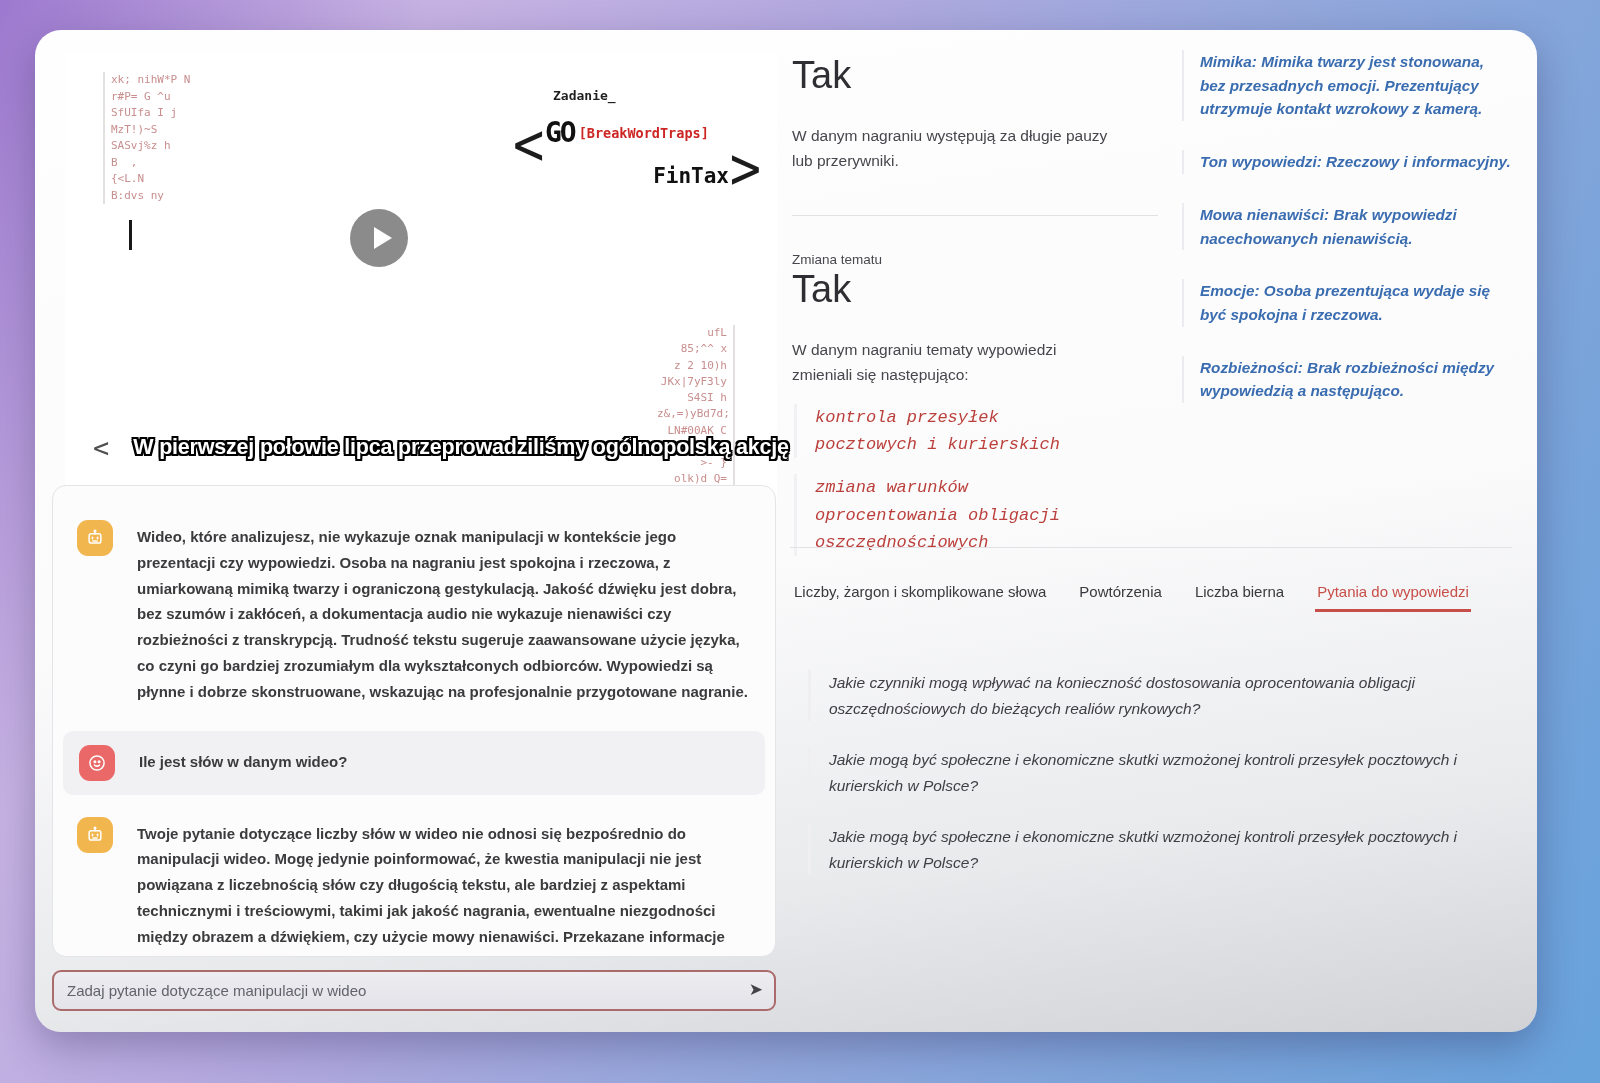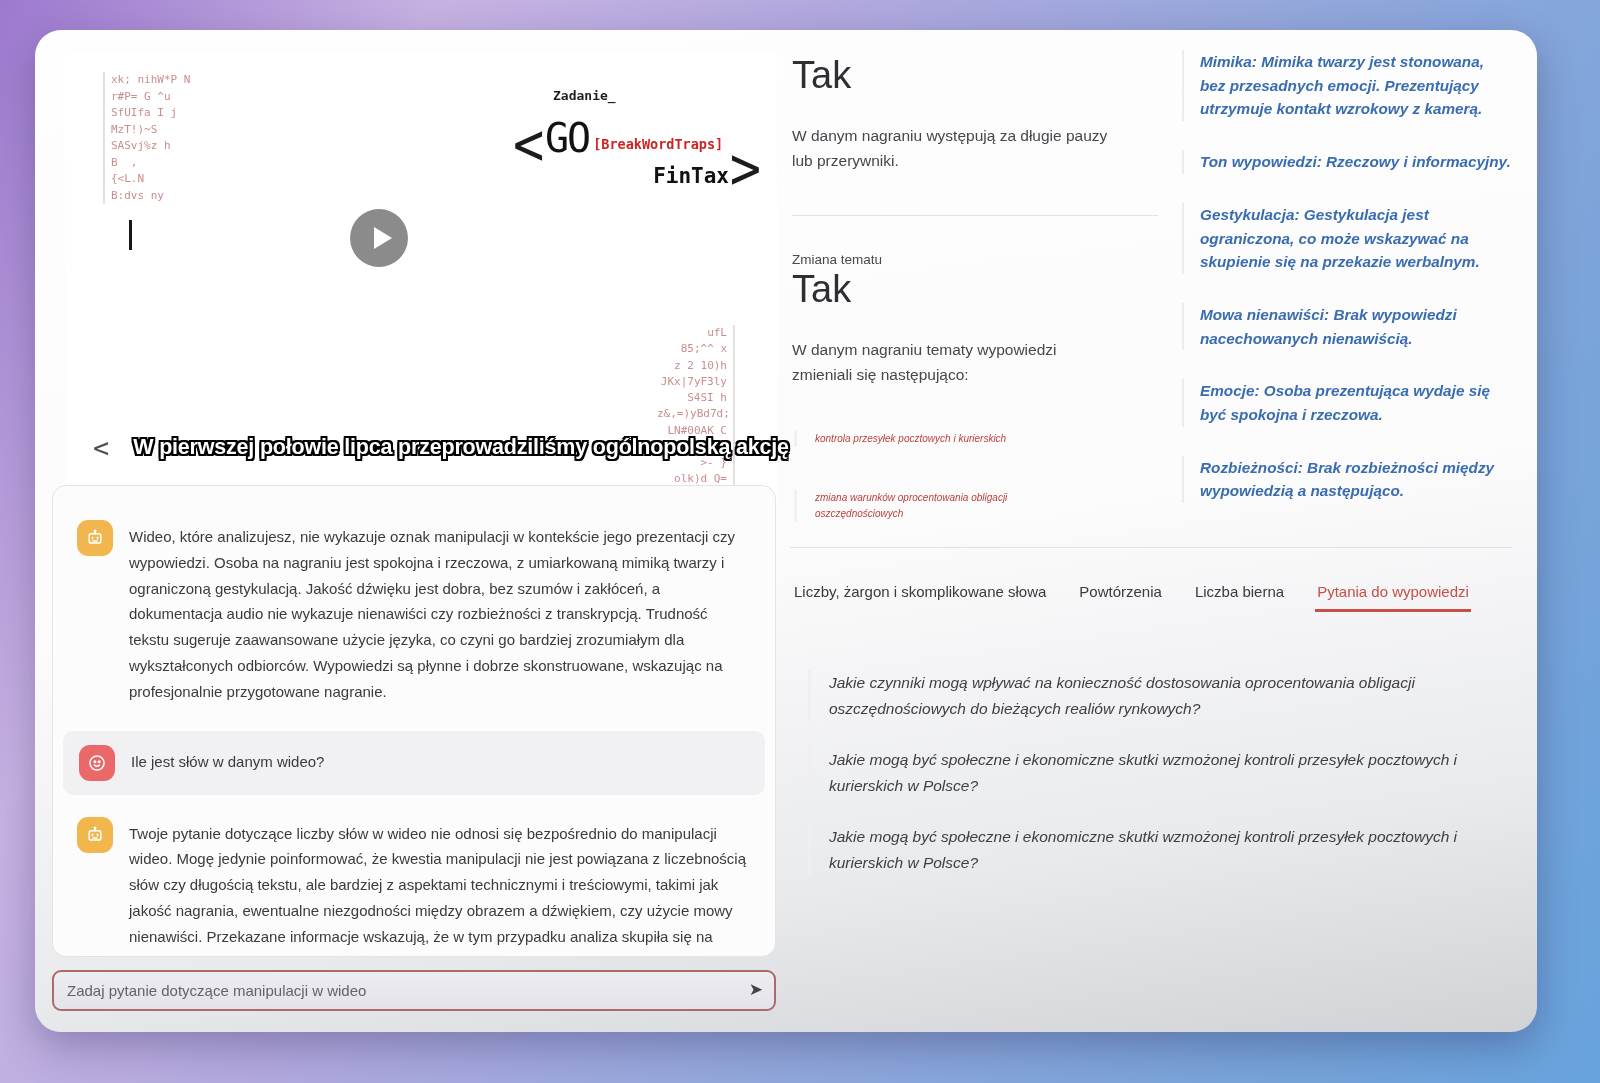--- a/index.html
+++ b/index.html
@@ -23,21 +23,21 @@
     font-family:"DejaVu Sans Mono", monospace; font-size:11px; line-height:1.5;
     color:#c98e8e; white-space:pre; border-left:2px solid #e4e0e0; padding-left:6px;
   }
   .cursor-bar { position:absolute; left:64px; top:168px; width:2.5px; height:30px; background:#181818; }
   .zadanie { position:absolute; left:488px; top:36px; font-family:"DejaVu Sans Mono", monospace; font-size:13px; font-weight:700; color:#1f1f1f; }
   .logo { position:absolute; left:448px; top:56px; width:248px; height:90px; font-family:"DejaVu Sans Mono", monospace; }
   .logo .chev { position:absolute; font-size:52px; font-weight:300; color:#1c1c1c; transform:scaleY(1.15); line-height:1; }
   .logo .chev-l { left:0; top:10px; }
   .logo .chev-r { right:0; top:34px; }
   .logo .row1 { position:absolute; left:32px; top:12px; display:flex; align-items:flex-end; }
-  .logo .go { font-size:40px; font-weight:400; letter-spacing:-2px; color:#111; line-height:.9; }
+  .logo .go { font-size:28px; font-weight:700; letter-spacing:-2px; color:#111; line-height:.9; }
   .logo .bwt { font-size:13.5px; font-weight:700; color:#cc2524; margin-left:4px; margin-bottom:4px; }
   .logo .row2 { position:absolute; right:32px; top:56px; font-size:21px; font-weight:700; color:#111; }
   .play-btn {
     position:absolute; left:285px; top:157px; width:58px; height:58px; border-radius:50%;
     background:#8b8b8b; display:flex; align-items:center; justify-content:center; cursor:pointer;
   }
   .play-tri { width:0; height:0; border-left:18px solid #fff; border-top:11px solid transparent; border-bottom:11px solid transparent; margin-left:7px; }
   .code-br {
     position:absolute; left:592px; top:273px; width:78px; text-align:right;
     font-family:"DejaVu Sans Mono", monospace; font-size:11px; line-height:1.48;
@@ -49,21 +49,21 @@
     margin-left:24px; font-size:21.5px; font-weight:700; letter-spacing:-.2px; color:#fff;
     text-shadow:-2px -2px 0 #000, 2px -2px 0 #000, -2px 2px 0 #000, 2px 2px 0 #000,
                  0 -2px 0 #000, 0 2px 0 #000, -2px 0 0 #000, 2px 0 0 #000;
     white-space:nowrap;
   }
   
   .chat-panel {
     position:absolute; left:17px; top:455px; width:724px; height:472px;
     border:1.5px solid #e4e4e8; border-radius:14px; background:#fcfcfd; overflow:hidden;
   }
-  .msg { display:flex; gap:16px; align-items:flex-start; padding:16px 24px; }
+  .msg { display:flex; gap:24px; align-items:flex-start; padding:16px 24px;font-weight:bold; }
   .msg:first-child { padding-top:34px; }
   .msg-user { background:#f1f1f4; margin:10px 10px 6px; border-radius:10px; padding:14px 16px; }
   .avatar { flex:0 0 36px; width:36px; height:36px; border-radius:11px; display:flex; align-items:center; justify-content:center; }
   .avatar-bot { background:#f2b64f; }
   .avatar-user { background:#ea6868; }
   .msg-text { font-size:15px; line-height:1.72; color:#3b3b3d; padding-top:4px; }
   .input-row { position:absolute; left:17px; top:940px; width:724px; height:41px; }
   .chat-input {
     width:100%; height:100%; border:2px solid #ab6a6b; border-radius:9px;
     background:linear-gradient(180deg,#ececf1,#e3e3e9); padding:0 44px 0 13px;
@@ -74,23 +74,23 @@
   
   .right-panel { position:absolute; left:755px; top:12px; width:726px; height:985px; }
   .mid-col { position:absolute; left:2px; top:0; width:368px; }
   .tak { font-size:38px; font-weight:500; color:#2e2e33; line-height:1.05; }
   .tak-1 { margin-top:14px; }
   .mid-p { margin-top:28px; font-size:15.5px; line-height:1.6; color:#46464c; width:322px; }
   .mid-hr { margin-top:42px; width:366px; border:none; border-top:1px solid #e2e2e6; }
   .mid-label { margin-top:36px; font-size:13.5px; color:#48484e; }
   .tak-2 { margin-top:3px; }
   .topic {
-    margin-top:43px; margin-left:2px; width:300px;
-    font-style:italic; color:#bb403c; font-size:10px; line-height:1.6;
-    border-left:3px solid #f1f1f3; padding-left:18px;
+    margin-top:16px; margin-left:2px; width:300px;
+    font-style:italic; color:#bb403c; font-size:17px; line-height:1.6;
+    border-left:3px solid #f1f1f3; padding-left:18px;font-family:Liberation Mono, monospace;
   }
   .obs-col { position:absolute; left:392px; top:8px; width:334px; }
   .obs {
     font-style:italic; font-weight:600; color:#3a6cb0; font-size:15.3px; line-height:1.55;
     border-left:2.5px solid #ececf0; padding-left:16px; margin-bottom:29px; width:330px;
   }
   .divider-full { position:absolute; left:0; top:505px; width:722px; border-top:1px solid #e2e2e6; }
   .tabs { position:absolute; left:2px; top:541px; display:flex; gap:29px; font-size:15px; color:#39393e; }
   .tab { cursor:pointer; padding:0 2px 9px; white-space:nowrap; }
   .tab.active { color:#c84e49; border-bottom:3.5px solid #c84e49; }
@@ -205,21 +205,20 @@
       <div class="mid-label">Zmiana tematu</div>
       <div class="tak tak-2">Tak</div>
       <p class="mid-p">W danym nagraniu tematy wypowiedzi zmieniali się następująco:</p>
       <div class="topic">kontrola przesyłek pocztowych i kurierskich</div>
       <div class="topic">zmiana warunków oprocentowania obligacji oszczędnościowych</div>
     </div>
 
     <div class="obs-col">
       <div class="obs">Mimika: Mimika twarzy jest stonowana, bez przesadnych emocji. Prezentujący utrzymuje kontakt wzrokowy z kamerą.</div>
       <div class="obs">Ton wypowiedzi: Rzeczowy i informacyjny.</div>
-      <div class="obs">Gestykulacja: Gestykulacja jest ograniczona, co może wskazywać na skupienie się na przekazie werbalnym.</div>
       <div class="obs">Mowa nienawiści: Brak wypowiedzi nacechowanych nienawiścią.</div>
       <div class="obs">Emocje: Osoba prezentująca wydaje się być spokojna i rzeczowa.</div>
       <div class="obs">Rozbieżności: Brak rozbieżności między wypowiedzią a następująco.</div>
     </div>
 
     <div class="divider-full"></div>
 
     <div class="tabs">
       <div class="tab">Liczby, żargon i skomplikowane słowa</div>
       <div class="tab">Powtórzenia</div>

